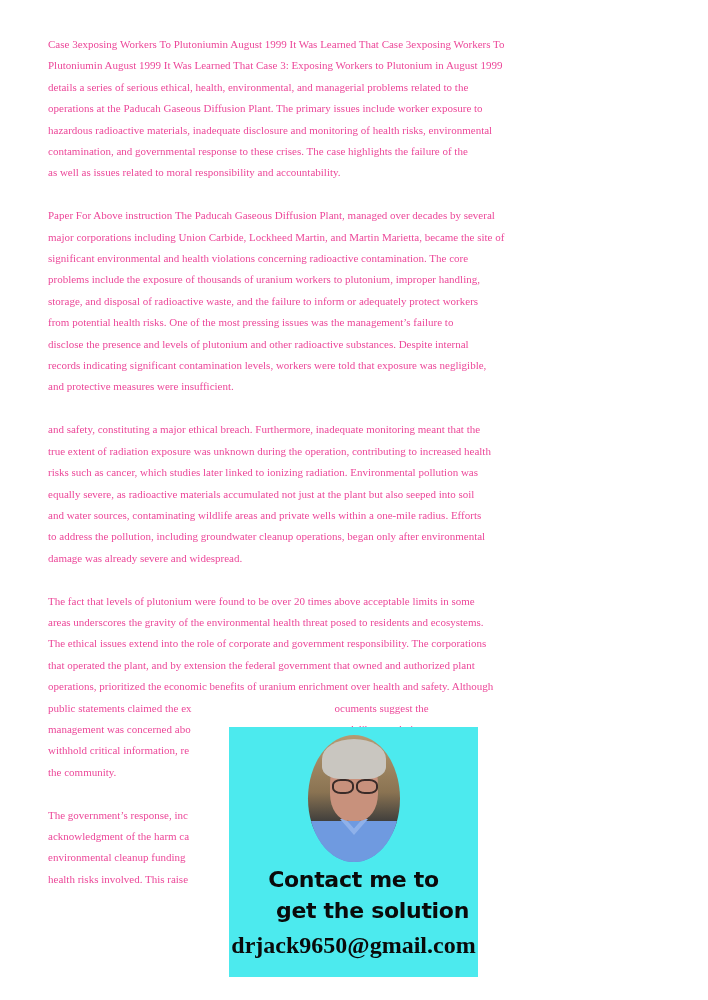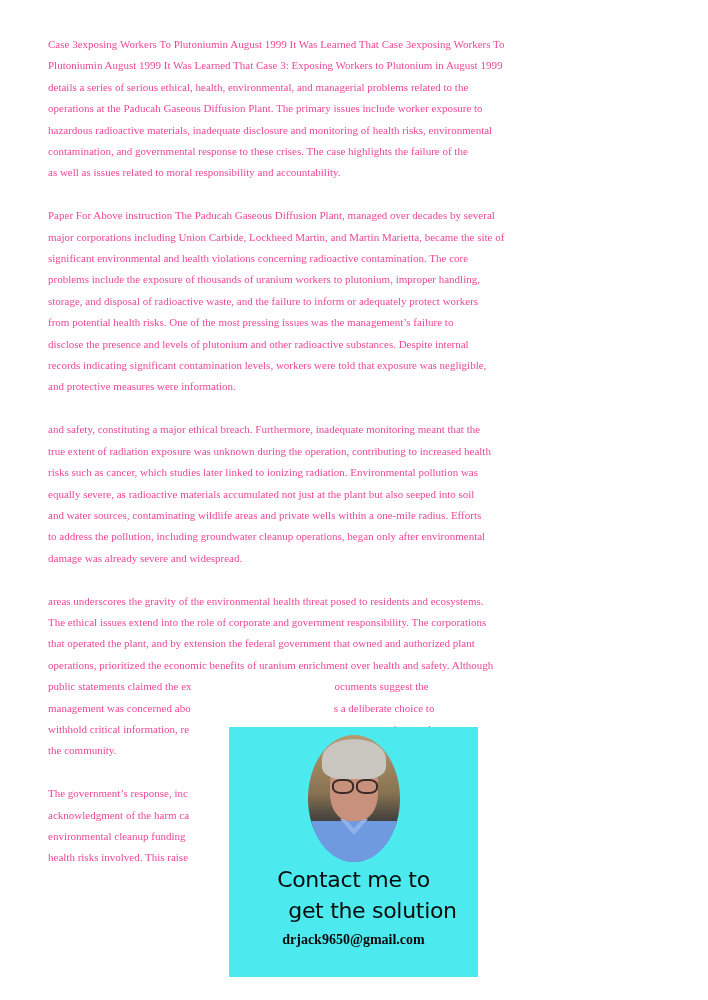--- a/index.html
+++ b/index.html
@@ -78,36 +78,36 @@
       left: 32px; top: 84px; width: 28px; height: 16px;
       background: #8fb1ea;
       clip-path: polygon(0 0, 50% 100%, 100% 0, 80% 0, 50% 60%, 20% 0);
     }
     .contact-line {
       position: absolute;
       left: 0;
       width: 249px;
       text-align: center;
       font-family: "DejaVu Sans", "Liberation Sans", sans-serif;
-      font-weight: normal;
+      font-weight: bold;
       font-size: 22px;
       color: #0a0a0a;
       letter-spacing: -0.3px;
     }
     .contact-1 { top: 140px; }
     .contact-2 { top: 171px; padding-left: 19px; }
     .email {
       position: absolute;
       left: 0;
       top: 205px;
       width: 249px;
       text-align: center;
       font-family: "Liberation Serif", "DejaVu Serif", serif;
       font-weight: bold;
-      font-size: 14px;
+      font-size: 24px;
       color: #0a0a0a;
     }
   </style>
 </head>
 <body>
 
 <div class="page">
   <p class="para">
     <span class="line">Case 3exposing Workers To Plutoniumin August 1999 It Was Learned That Case 3exposing Workers To</span>
     <span class="line">Plutoniumin August 1999 It Was Learned That Case 3: Exposing Workers to Plutonium in August 1999</span>
@@ -119,32 +119,33 @@
   </p>
   <p class="para">
     <span class="line">Paper For Above instruction The Paducah Gaseous Diffusion Plant, managed over decades by several</span>
     <span class="line">major corporations including Union Carbide, Lockheed Martin, and Martin Marietta, became the site of</span>
     <span class="line">significant environmental and health violations concerning radioactive contamination. The core</span>
     <span class="line">problems include the exposure of thousands of uranium workers to plutonium, improper handling,</span>
     <span class="line">storage, and disposal of radioactive waste, and the failure to inform or adequately protect workers</span>
     <span class="line">from potential health risks. One of the most pressing issues was the management’s failure to</span>
     <span class="line">disclose the presence and levels of plutonium and other radioactive substances. Despite internal</span>
     <span class="line">records indicating significant contamination levels, workers were told that exposure was negligible,</span>
-    <span class="line">and protective measures were information.</span>
+    <span class="line">and protective measures were insufficient.</span>
   </p>
   <p class="para">
     <span class="line">and safety, constituting a major ethical breach. Furthermore, inadequate monitoring meant that the</span>
     <span class="line">true extent of radiation exposure was unknown during the operation, contributing to increased health</span>
     <span class="line">risks such as cancer, which studies later linked to ionizing radiation. Environmental pollution was</span>
     <span class="line">equally severe, as radioactive materials accumulated not just at the plant but also seeped into soil</span>
     <span class="line">and water sources, contaminating wildlife areas and private wells within a one-mile radius. Efforts</span>
     <span class="line">to address the pollution, including groundwater cleanup operations, began only after environmental</span>
     <span class="line">damage was already severe and widespread.</span>
   </p>
   <p class="para">
+    <span class="line">The fact that levels of plutonium were found to be over 20 times above acceptable limits in some</span>
     <span class="line">areas underscores the gravity of the environmental health threat posed to residents and ecosystems.</span>
     <span class="line">The ethical issues extend into the role of corporate and government responsibility. The corporations</span>
     <span class="line">that operated the plant, and by extension the federal government that owned and authorized plant</span>
     <span class="line">operations, prioritized the economic benefits of uranium enrichment over health and safety. Although</span>
     <span class="line" style="white-space:pre">public statements claimed the ex                                                    ocuments suggest the</span>
     <span class="line" style="white-space:pre">management was concerned abo                                                    s a deliberate choice to</span>
     <span class="line" style="white-space:pre">withhold critical information, re                                                    to protect workers and</span>
     <span class="line">the community.</span>
   </p>
   <p class="para">

